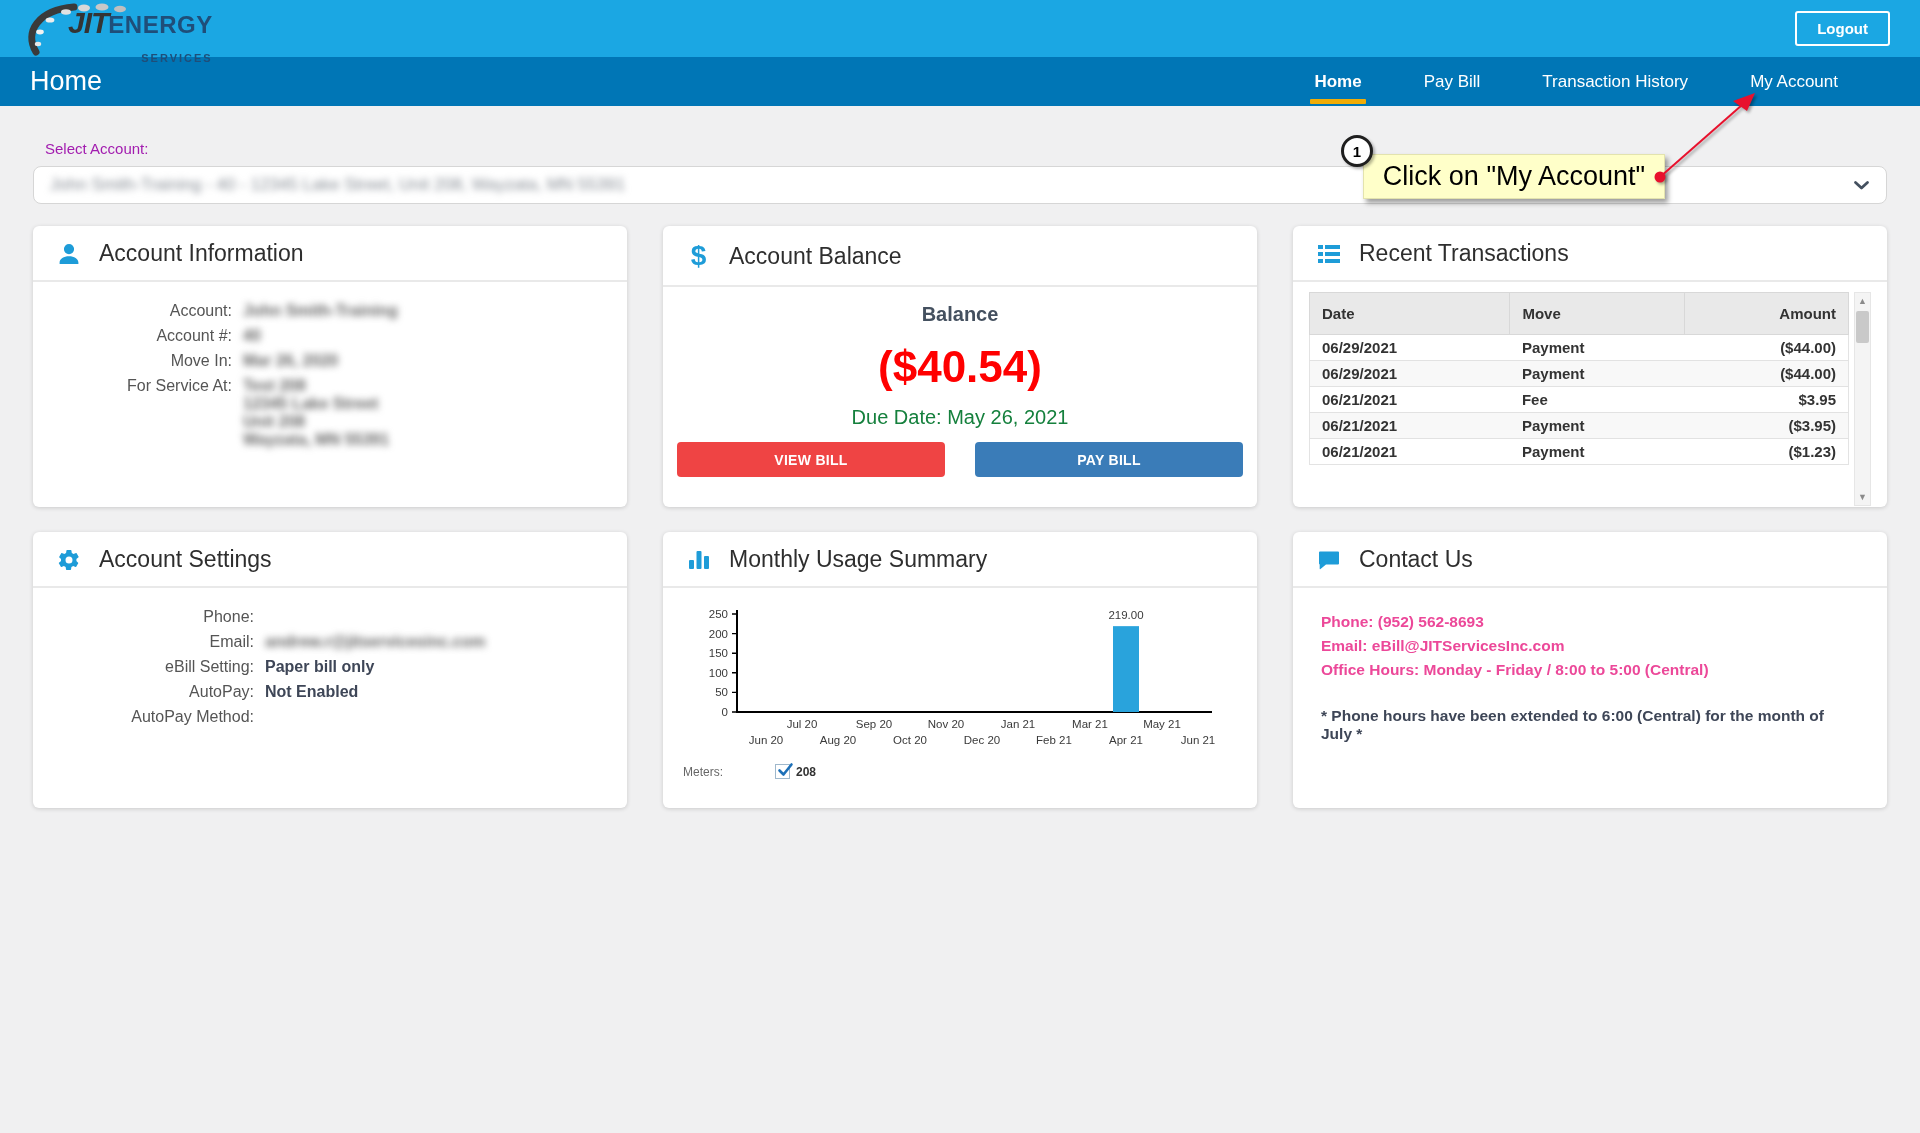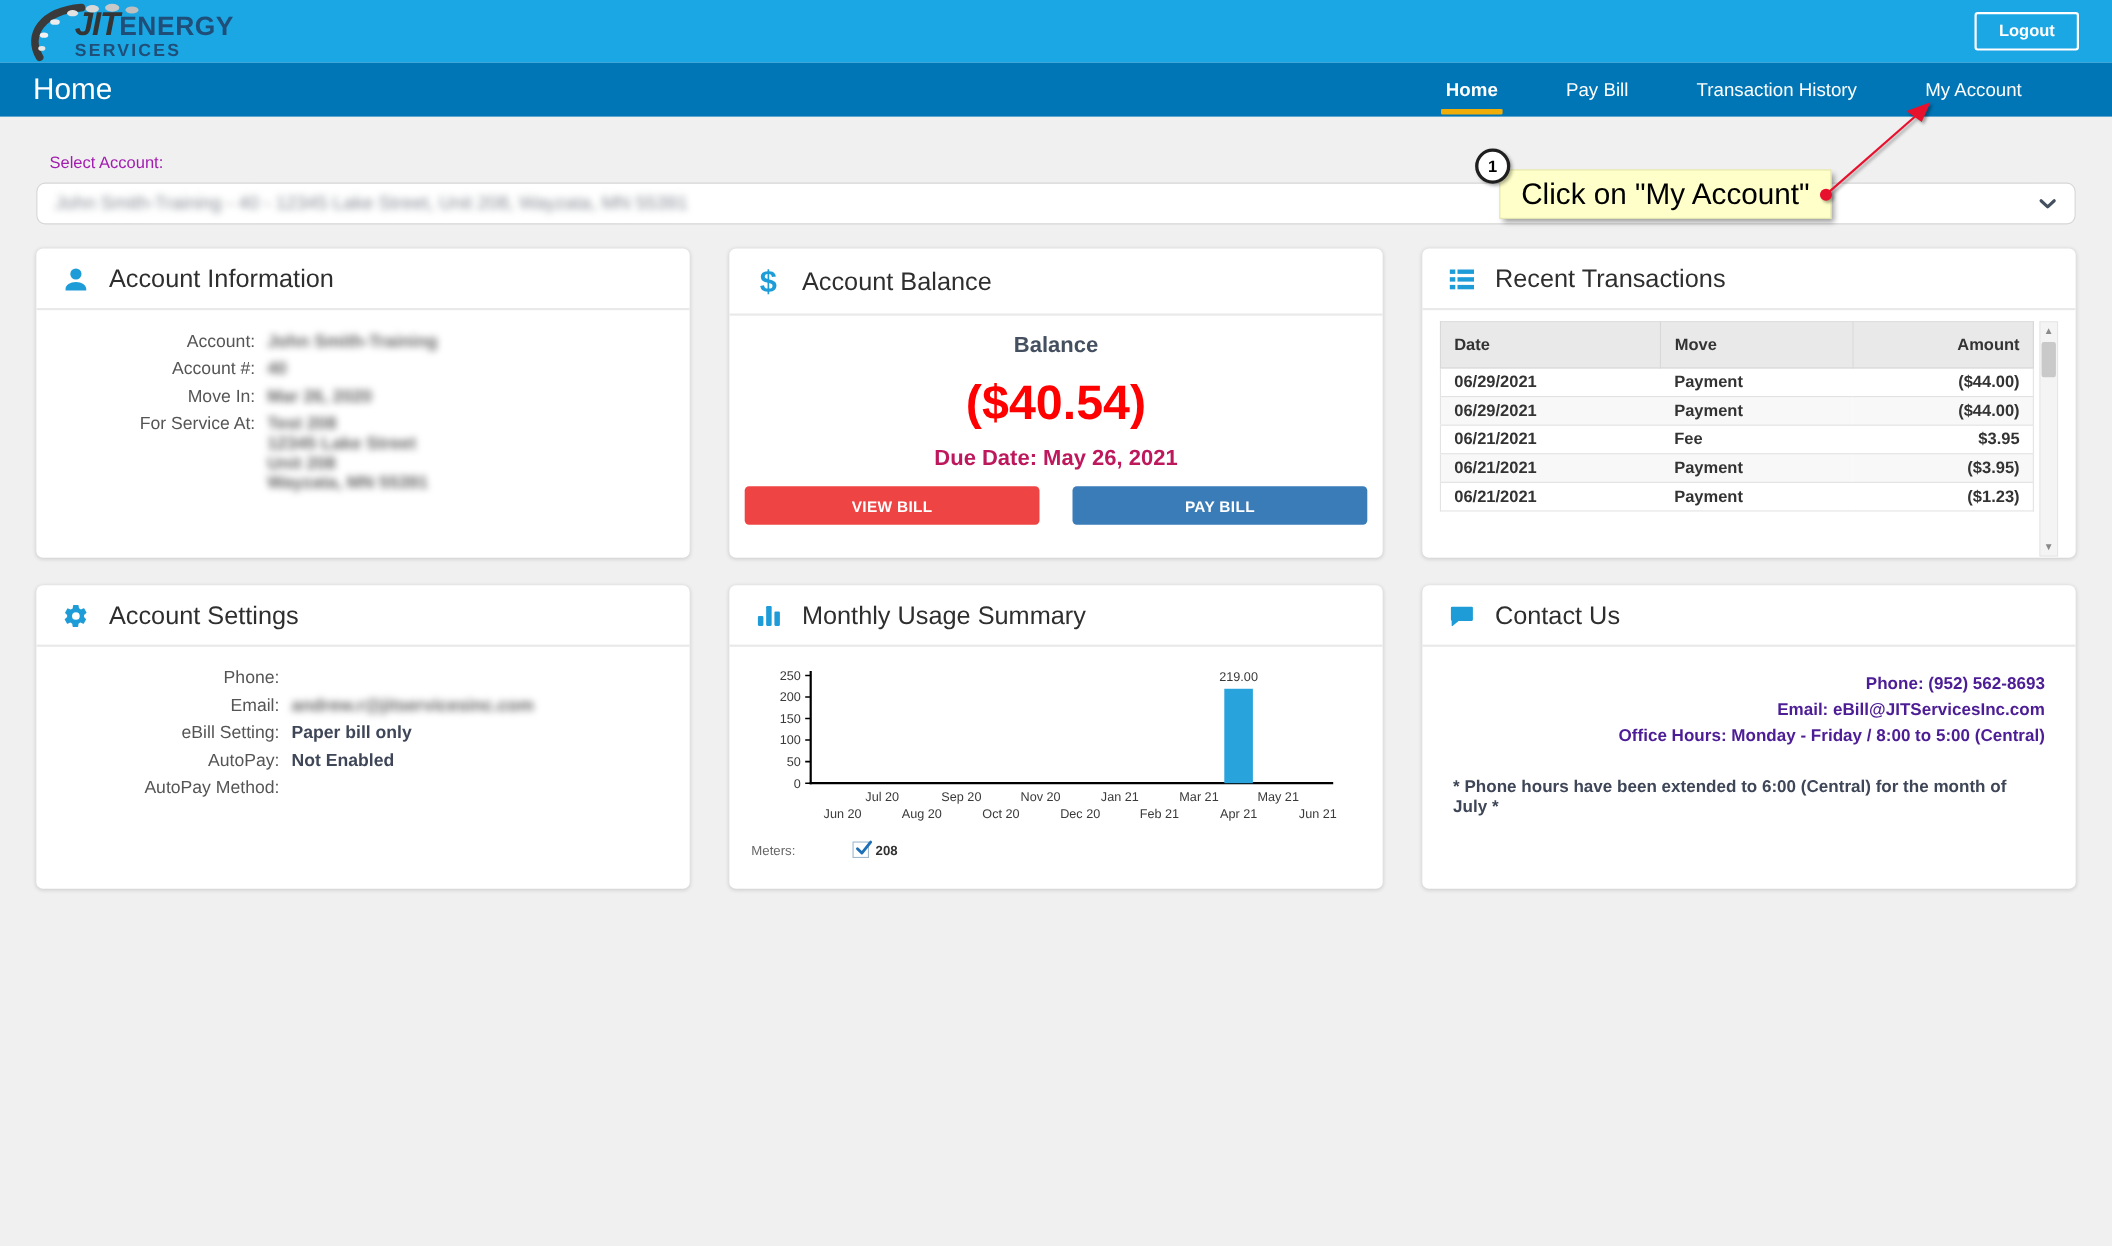--- a/index.html
+++ b/index.html
@@ -15,21 +15,21 @@
   .top-header {
     height: 57px; background: #1BA7E3;
     display: flex; align-items: center; justify-content: space-between;
     padding: 0 30px;
   }
   .logo { display:flex; align-items:flex-start; position:relative; height:57px; }
   .logo svg.swoosh { position:absolute; left:-8px; top:2px; }
   .logo-text { margin-left: 38px; margin-top: 8px; line-height: 1; }
   .logo-jit { font-size: 30px; font-weight: 900; font-style: italic; color: #343434; letter-spacing: -1px; }
   .logo-energy { font-size: 24px; font-weight: 800; color: #1F4E79; letter-spacing: 0.5px; }
-  .logo-services { font-size: 16px; font-weight: 800; color: #1F4E79; letter-spacing: 2px; margin-top: 1px; }
+  .logo-services { font-size: 11px; font-weight: 800; color: #1F4E79; letter-spacing: 2px; text-align: right; margin-top: 15px; }
   .logout-btn {
     background: transparent; border: 2px solid #ffffff; border-radius: 3px;
     color: #fff; font-weight: 700; font-size: 15px; padding: 7px 20px; cursor: pointer;
     font-family: "Liberation Sans", sans-serif;
   }
   
   .nav-bar {
     height: 49px; background: #0076B6;
     display: flex; align-items: center; padding: 0 30px;
   }
@@ -75,21 +75,21 @@
     display: grid; grid-template-columns: 200px 1fr;
     row-gap: 7px; padding: 20px 10px 10px 10px; font-size: 16px;
   }
   .field-label { text-align: right; color: #555; padding-right: 11px; }
   .field-value { color: #666; font-weight: 600; white-space: pre-line; }
   .field-value.plain { filter: none; color: #3E4657; font-weight: 700; }
   
   .balance-body { text-align: center; padding-top: 16px; }
   .balance-label { font-size: 20px; font-weight: 700; color: #44505F; }
   .balance-value { font-size: 44px; font-weight: 700; color: #FF0000; margin: 16px 0 14px 0; }
-  .due-date { font-size: 20px; font-weight: 700; color: #be185d; margin-bottom: 13px; }
+  .due-date { font-size: 20px; font-weight: 400; color: #15803d; margin-bottom: 13px; }
   .balance-buttons { display: flex; gap: 30px; padding: 0 14px; }
   .balance-buttons button {
     flex: 1; height: 35px; border: none; border-radius: 4px;
     color: #fff; font-weight: 700; font-size: 14px; cursor: pointer;
     font-family: "Liberation Sans", sans-serif; letter-spacing: 0.3px;
   }
   .view-bill { background: #ef4444; }
   .pay-bill  { background: #3A7CB8; }
   
   .tx-body { position: relative; margin: 10px 16px 0 16px; padding-right: 22px; height: 216px; }
@@ -120,21 +120,21 @@
   .meters-row { display: flex; align-items: center; margin: 2px 0 0 6px; }
   .meters-label { font-size: 12px; color: #666; }
   .meter-check {
     width: 15px; height: 15px; background: #fff; border: 1px solid #9FB8CC;
     margin-left: 52px; position: relative; cursor: pointer;
   }
   .meter-check svg { position: absolute; left: 1px; top: -3px; }
   .meter-name { font-size: 12px; font-weight: 700; color: #333; margin-left: 6px; }
   
   .contact-body { padding: 22px 28px; }
-  .contact-line { font-size: 15.5px; font-weight: 700; color: #4c1d95; line-height: 1.55; text-align: right; }
+  .contact-line { font-size: 15.5px; font-weight: 700; color: #ec4899; line-height: 1.55; }
   .contact-note { font-size: 15.5px; font-weight: 700; color: #3E4657; margin-top: 25px; }
   
   .callout {
     position: absolute; left: 1363px; top: 154px; width: 302px; height: 45px;
     background: #FFFFC9; border: 1px solid #E3E3AE;
     box-shadow: 3px 4px 5px rgba(0,0,0,0.38);
     display: flex; align-items: center; justify-content: center;
     font-size: 27px; color: #000; z-index: 20;
   }
   .step-badge {

